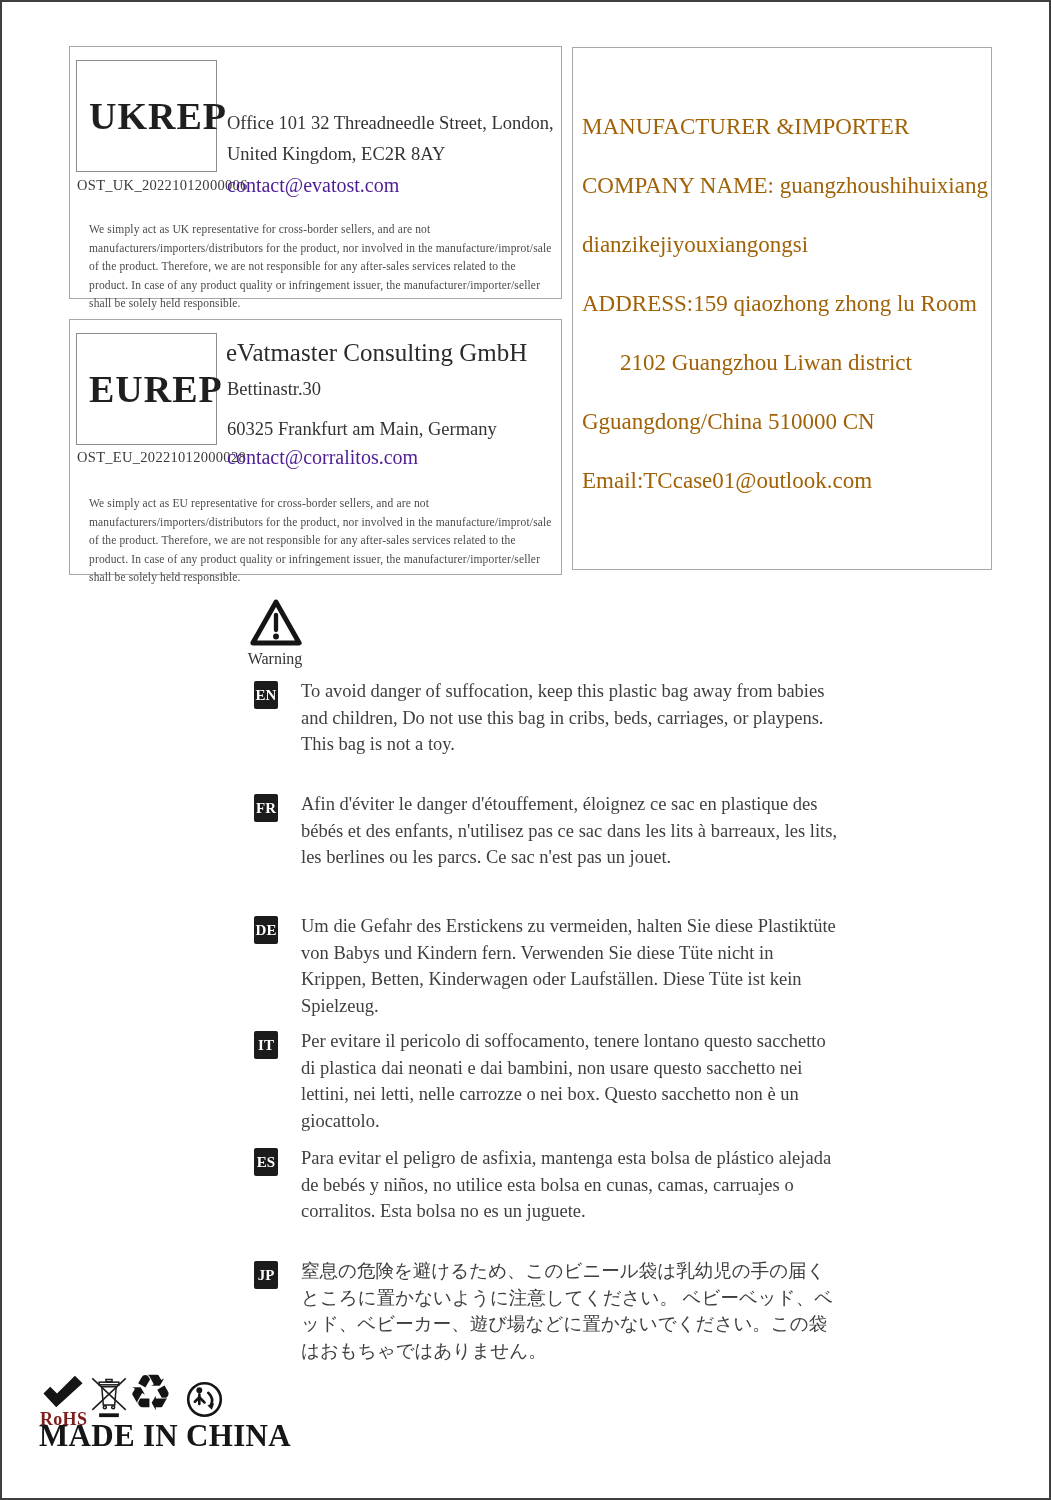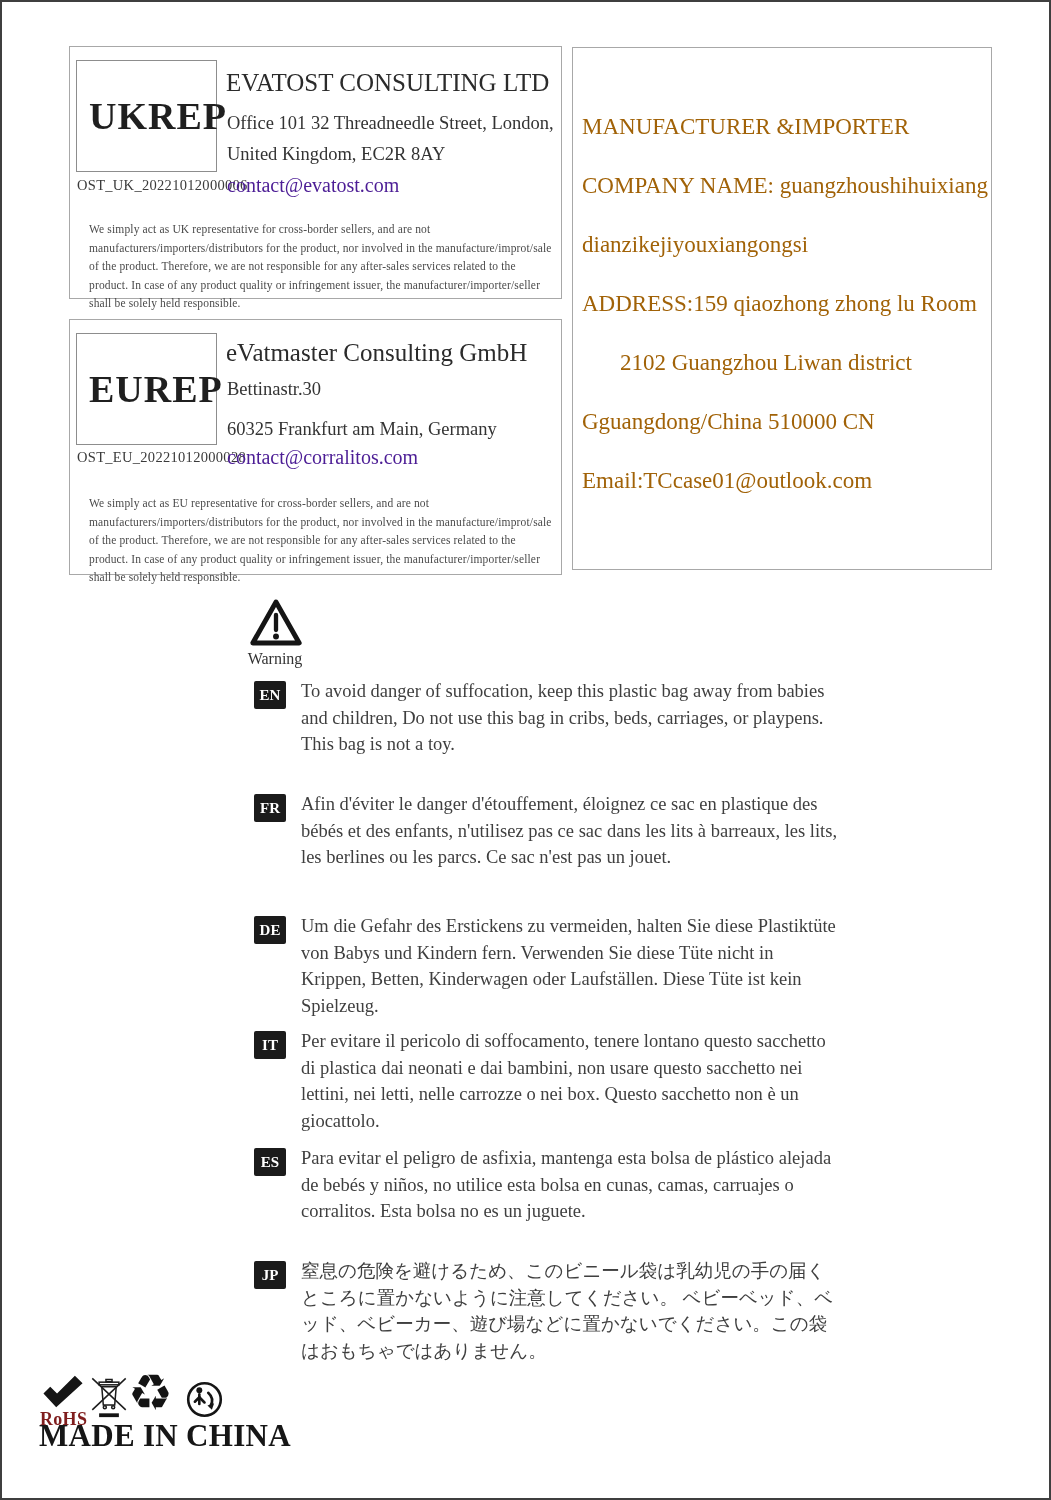--- a/index.html
+++ b/index.html
@@ -35,21 +35,21 @@
   .man-line{position:absolute;left:9px;font-size:23px;color:#a16207;white-space:nowrap;}
   #man1{top:66px;} #man2{top:125px;} #man3{top:184px;} #man4{top:243px;}
   #man5{top:302px;margin-left:38px;} #man6{top:361px;} #man7{top:420px;}
 
   .warn-tri{position:absolute;left:247px;top:596px;}
   .warn-label{position:absolute;left:241px;top:648px;width:64px;text-align:center;
     font-size:16px;color:#333;}
 
   .lang-row{position:absolute;left:252px;width:590px;}
   .lang-badge{
-    position:absolute;left:0;top:3px;width:32px;height:28px;background:#1b1b1b;color:#fff;
+    position:absolute;left:0;top:3px;width:24px;height:28px;background:#1b1b1b;color:#fff;
     font-size:15px;font-weight:bold;display:flex;align-items:center;justify-content:center;
     border-radius:2px;
   }
   .lang-text{margin:0 0 0 47px;width:538px;font-size:18.5px;line-height:1.44;color:#3f3f3f;}
   #row-en{top:676px;} #row-fr{top:789px;} #row-de{top:911px;}
   #row-it{top:1026px;} #row-es{top:1143px;} #row-jp{top:1256px;}
 
   .rohs-wrap{position:absolute;left:38px;top:1372px;width:62px;text-align:left;}
   .rohs-label{font-size:18px;font-weight:bold;color:#7f1d1d;margin-top:-3px;letter-spacing:.3px;}
   .weee{position:absolute;left:88px;top:1374px;}
@@ -62,21 +62,20 @@
 <body>
 
 <div class="sheet">
 
   <section class="box" id="uk-box">
     <div class="rep-inner">
       <span>UK</span>
       <span>REP</span>
     </div>
     <div class="rep-code" id="uk-code">OST_UK_20221012000006</div>
-    <div class="rep-company" id="uk-company">EVATOST CONSULTING LTD</div>
     <div class="rep-line" id="uk-line1">Office 101 32 Threadneedle Street, London,</div>
     <div class="rep-line" id="uk-line2">United Kingdom, EC2R 8AY</div>
     <div class="rep-email" id="uk-email">contact@evatost.com</div>
     <p class="disclaimer" id="uk-disclaimer">We simply act as UK representative for cross-border sellers, and are not manufacturers/importers/distributors for the product, nor involved in the manufacture/improt/sale of the product. Therefore, we are not responsible for any after-sales services related to the product. In case of any product quality or infringement issuer, the manufacturer/importer/seller shall be solely held responsible.</p>
   </section>
 
   <section class="box" id="eu-box">
     <div class="rep-inner">
       <span>EU</span>
       <span>REP</span>

